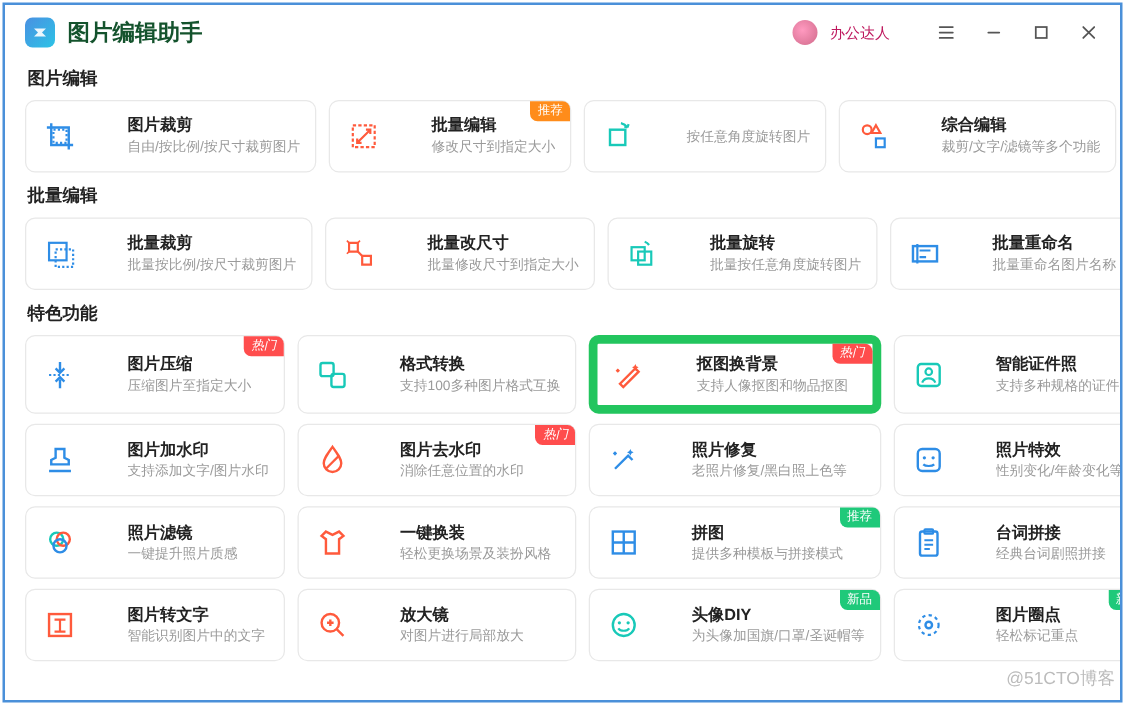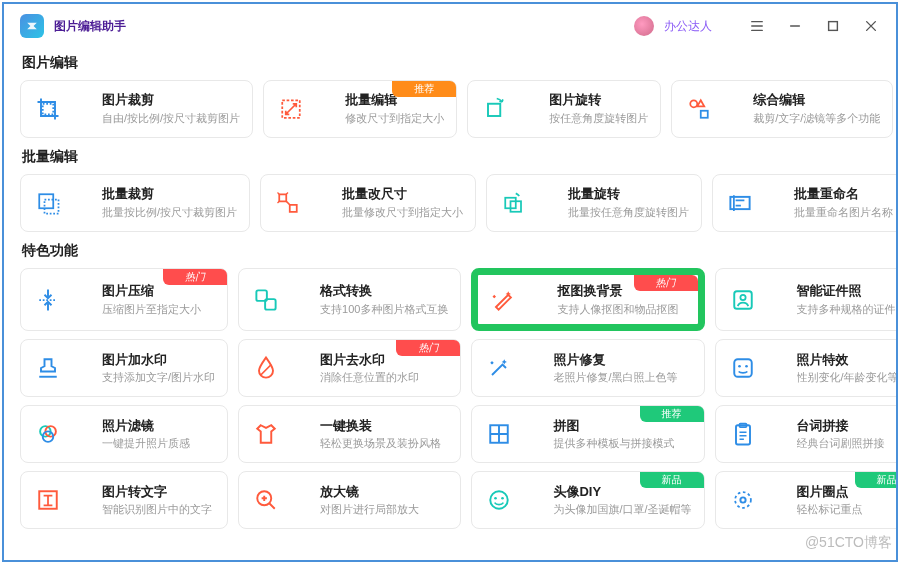--- a/index.html
+++ b/index.html
@@ -34,27 +34,27 @@
       position: relative;
     }
     .app-logo::after {
       content: "";
       position: absolute;
       inset: 4px;
       background: #fff;
       clip-path: polygon(20% 30%, 80% 30%, 60% 50%, 80% 70%, 20% 70%, 40% 50%);
       opacity: 0.9;
     }
-    .app-title { font-size: 12px; font-weight: 600; color: #4c1d95; flex: 0 0 auto; }
+    .app-title { font-size: 18px; font-weight: 600; color: #14532d; flex: 0 0 auto; }
     .spacer { flex: 1; }
     .avatar {
       width: 20px; height: 20px; border-radius: 50%;
       background: radial-gradient(circle at 40% 40%, #ff9ac0, #d06a8a);
     }
-    .username { font-size: 12px; color: #8b5cf6; margin-right: 16px; }
+    .username { font-size: 12px; color: #be185d; margin-right: 16px; }
     .win-btn {
       width: 18px; height: 18px; display: flex; align-items: center;
       justify-content: center; color: #555; margin-left: 10px; cursor: pointer;
     }
     .win-btn svg { width: 14px; height: 14px; }
     .content {
       flex: 1;
       padding: 0 16px 12px 16px;
       overflow: hidden;
     }
@@ -104,21 +104,21 @@
       margin-top: 2px;
       white-space: nowrap;
       overflow: hidden;
       text-overflow: ellipsis;
     }
     .badge {
       position: absolute;
       top: 0; right: 0;
       font-size: 10px;
       color: #fff;
-      padding: 1px 22px;
+      padding: 1px 6px;
       border-radius: 0 6px 0 6px;
       line-height: 1.4;
     }
     .badge-orange { background: #ff8c1a; }
     .badge-red { background: #ff4d4d; font-style: italic; }
     .badge-green { background: #1fc97a; }
     .watermark {
       position: absolute;
       right: 8px; bottom: 12px;
       font-size: 14px;
@@ -186,21 +186,20 @@
           <div class="badge badge-orange">推荐</div>
         </div>
         <div class="card">
           <div class="card-icon">
             <svg viewBox="0 0 32 32">
               <rect x="8" y="10" width="14" height="14" fill="none" stroke="#18c9b8" stroke-width="2.2"></rect>
               <path d="M24 8a10 10 0 0 0-6-4M24 8l-3-1M24 8l1-3" stroke="#18c9b8" stroke-width="2" fill="none"></path>
             </svg>
           </div>
           <div class="card-text">
-            <div class="card-title">图片旋转</div>
             <div class="card-desc">按任意角度旋转图片</div>
           </div>
         </div>
         <div class="card">
           <div class="card-icon">
             <svg viewBox="0 0 32 32">
               <circle cx="10" cy="10" r="4" fill="none" stroke="#ff5a3c" stroke-width="2"></circle>
               <rect x="18" y="18" width="8" height="8" fill="none" stroke="#2e8de6" stroke-width="2"></rect>
               <path d="M18 6l4 7h-8z" fill="none" stroke="#ff5a3c" stroke-width="2"></path>
             </svg>

